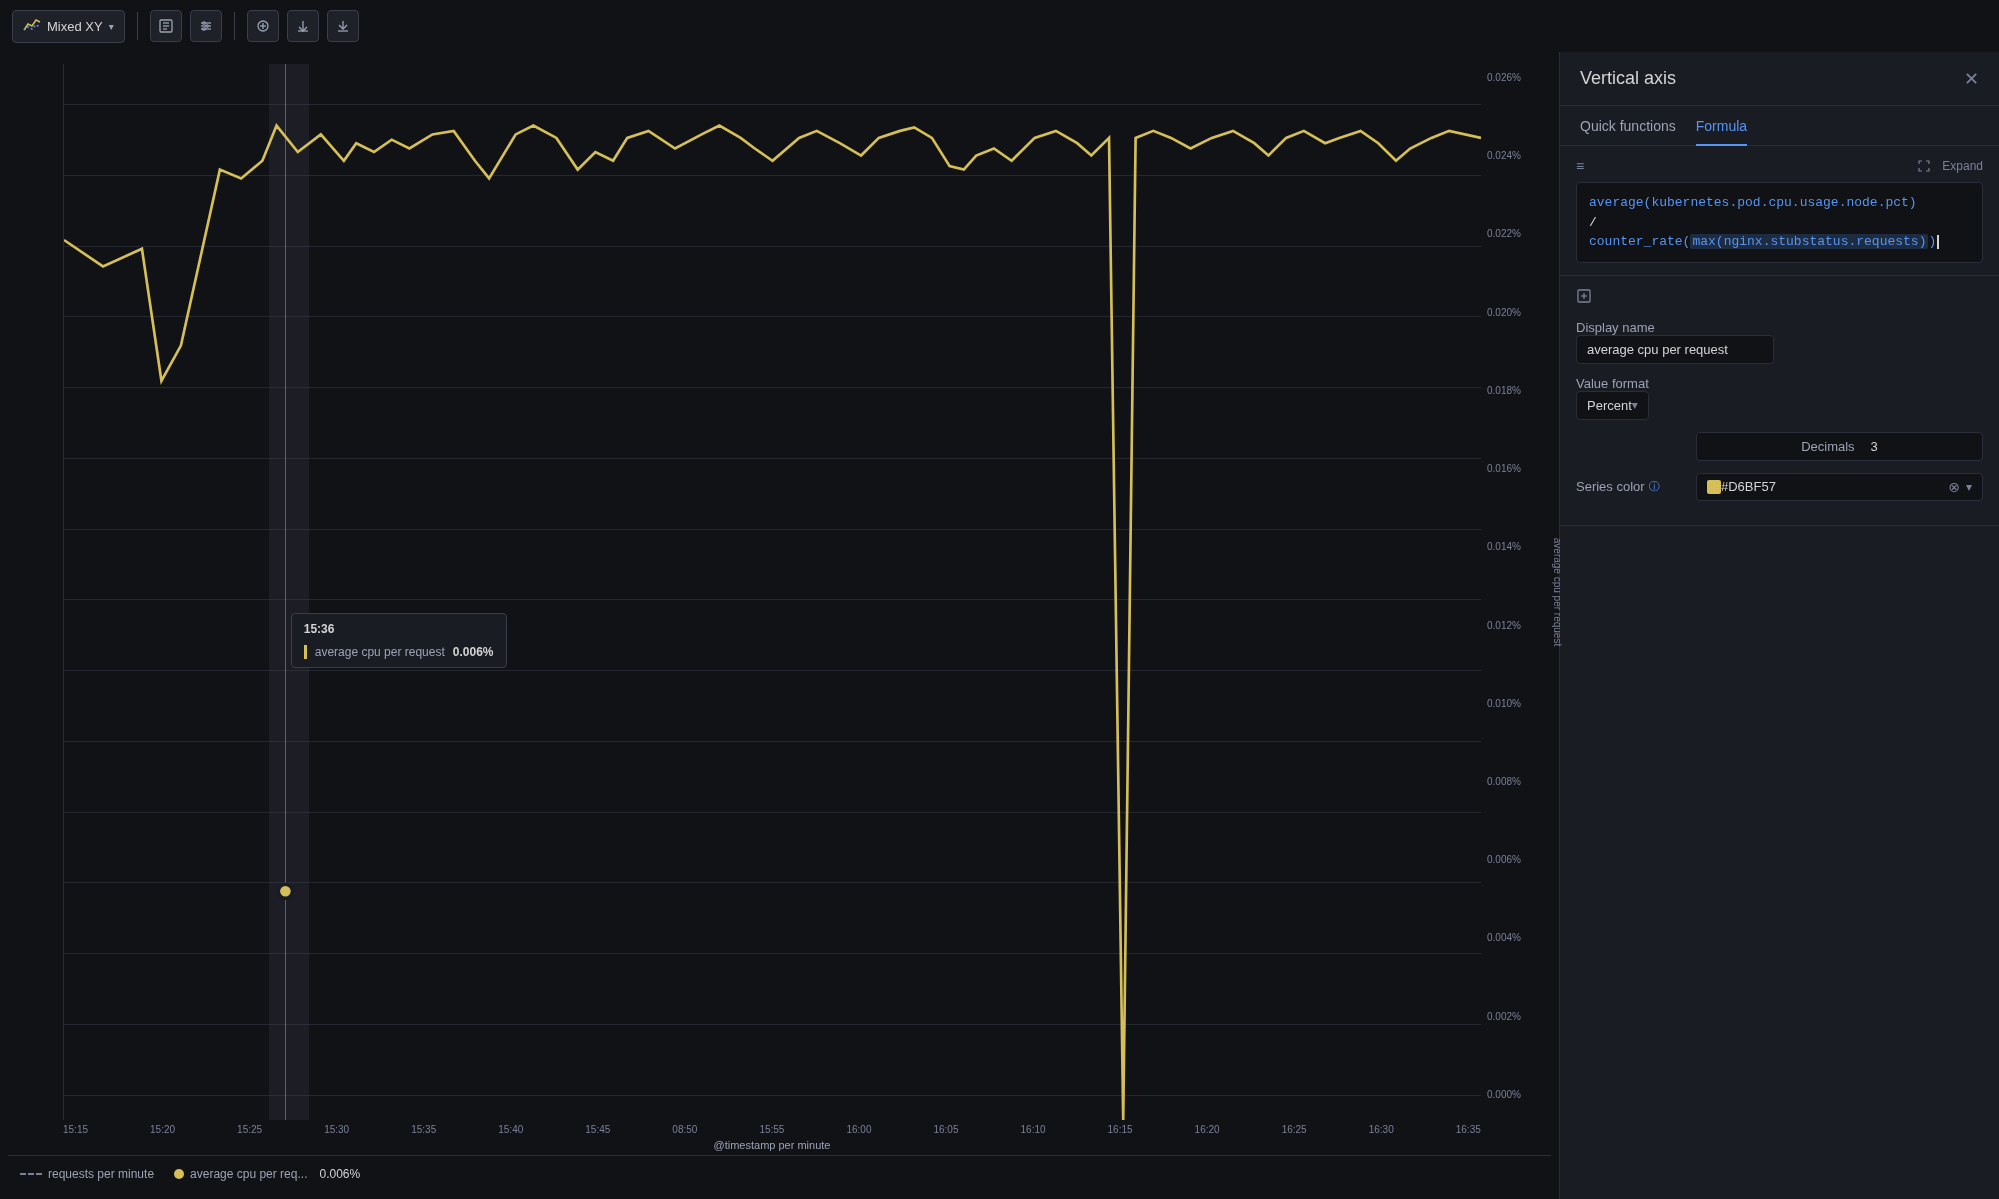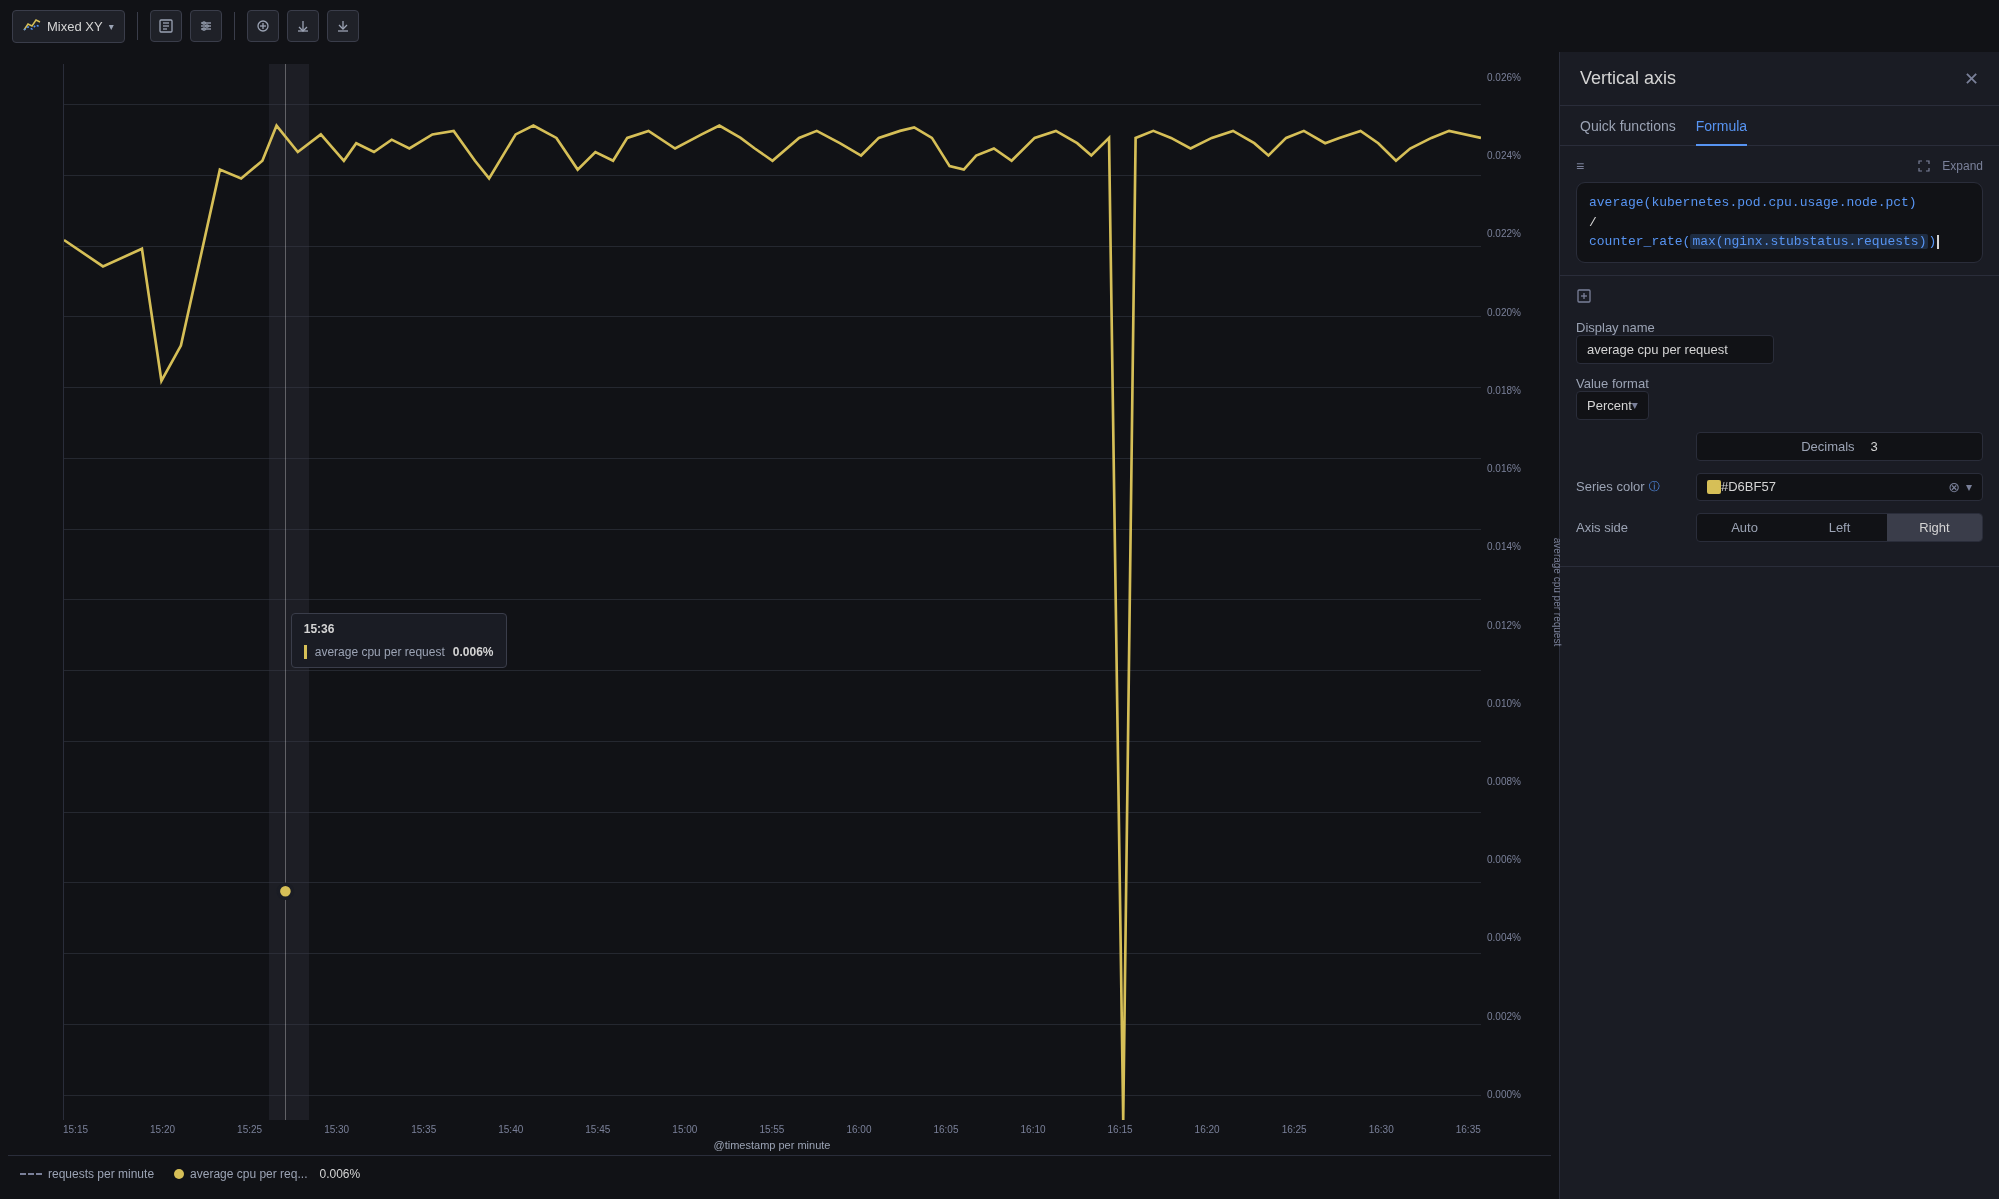--- a/index.html
+++ b/index.html
@@ -262,21 +262,21 @@
       display: flex; align-items: center; gap: 6px;
     }
     .expand-btn {
       display: flex; align-items: center; gap: 12px;
       background: none; border: none; color: #7a8099;
       cursor: pointer; font-size: 12px;
     }
     .formula-editor {
       background: #111216;
       border: 1px solid #2a2d3a;
-      border-radius: 9px;
+      border-radius: 4px;
       padding: 10px 12px;
       font-family: 'Courier New', monospace;
       font-size: 13px;
       line-height: 1.5;
       min-height: 80px;
       position: relative;
     }
     .f-blue { color: #5794f2; }
     .f-white { color: #d4d4d4; }
     .f-cursor {
@@ -574,21 +574,21 @@
 
     <div class="x-axis-area">
       <div class="x-axis-labels">
         <span>15:15</span>
         <span>15:20</span>
         <span>15:25</span>
         <span>15:30</span>
         <span>15:35</span>
         <span>15:40</span>
         <span>15:45</span>
-        <span>15:00</span>
+        <span>08:50</span>
         <span>15:55</span>
         <span>16:00</span>
         <span>16:05</span>
         <span>16:10</span>
         <span>16:15</span>
         <span>16:20</span>
         <span>16:25</span>
         <span>16:30</span>
         <span>16:35</span>
       </div>
@@ -695,24 +695,16 @@
         <div class="color-picker">
           <div class="color-swatch"></div>
           <span class="color-hex">#D6BF57</span>
           <div class="color-actions">
             <span class="color-clear">⊗</span>
             <span class="color-chevron">▾</span>
           </div>
         </div>
       </div>
 
-      <div class="axis-side-row">
-        <div class="axis-side-label">Axis side</div>
-        <div class="axis-side-btns">
-          <button class="axis-btn">Auto</button>
-          <button class="axis-btn">Left</button>
-          <button class="axis-btn active">Right</button>
-        </div>
-      </div>
     </div>
   </div>
 
 </div>
 
 </body></html>

